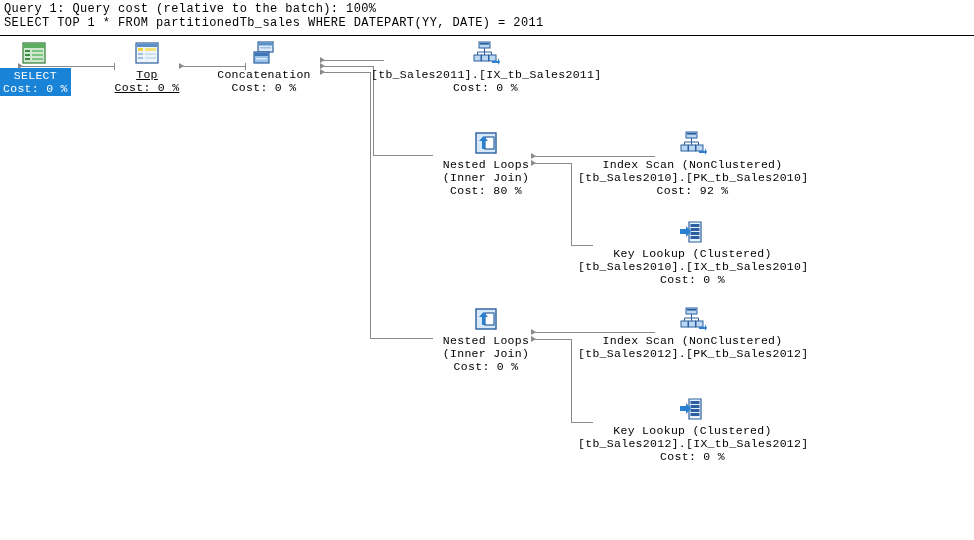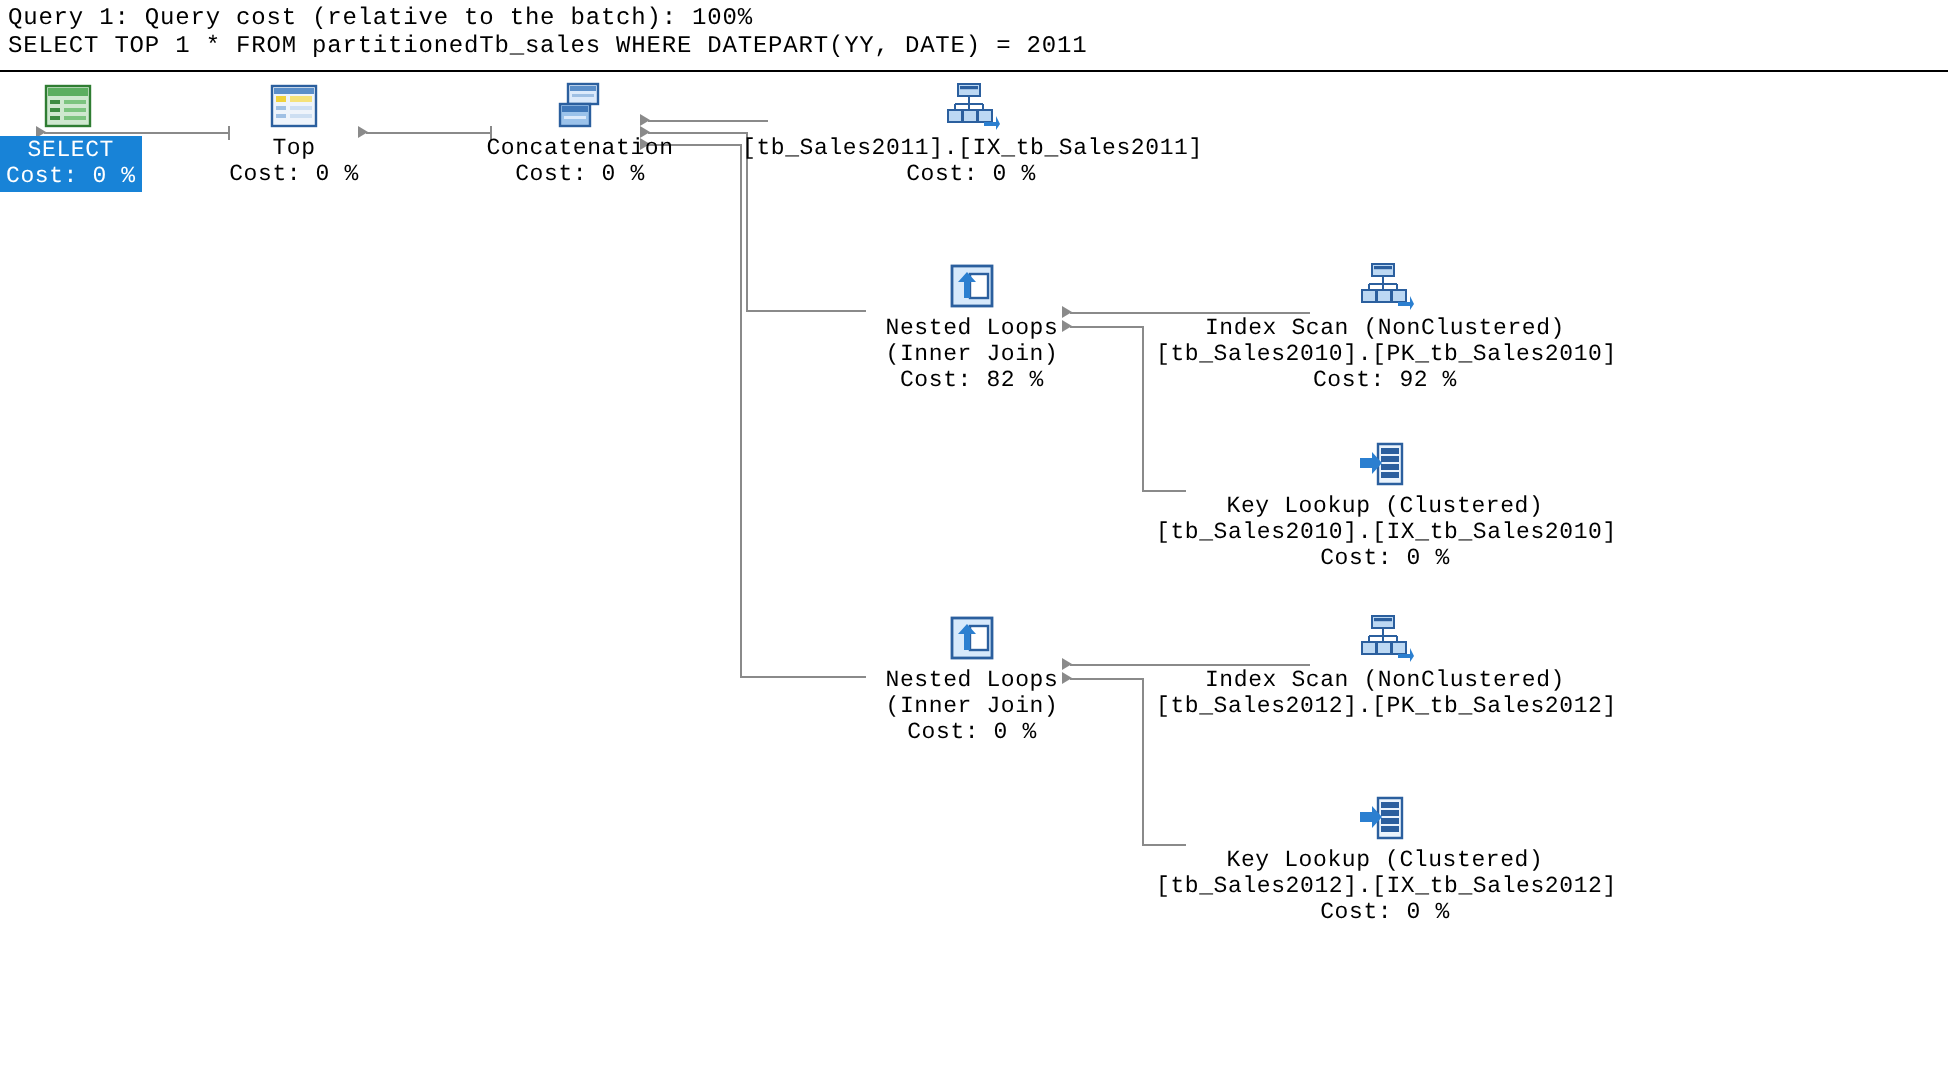--- a/index.html
+++ b/index.html
@@ -161,40 +161,40 @@
         <rect x="3" y="16" width="5" height="2" fill="#3d8c42"></rect>
         <rect x="10" y="16" width="11" height="2" fill="#7cc47f"></rect>
       </svg>
     </div>
     <div class="labelbox">
       <div class="lbl">SELECT</div>
       <div class="lbl">Cost: 0 %</div>
     </div>
   </div>
 
-  <div class="node" style="left:105px; top:2px; width:84px;">
+  <div class="node" style="left:105px; top:2px; width:84px;text-decoration:underline;">
     <div class="icon-wrap">
       <svg width="24" height="22" viewBox="0 0 24 22">
         <rect x="1" y="1" width="22" height="20" fill="#eef4fb" stroke="#2b5f9e" stroke-width="1.2"></rect>
         <rect x="2" y="2" width="20" height="3" fill="#5b8fc9"></rect>
         <rect x="3" y="6" width="5" height="3" fill="#f0d23c"></rect>
         <rect x="10" y="6" width="11" height="3" fill="#f5e27a"></rect>
         <rect x="3" y="11" width="5" height="2" fill="#9fc0e4"></rect>
         <rect x="10" y="11" width="11" height="2" fill="#cddff2"></rect>
         <rect x="3" y="15" width="5" height="2" fill="#9fc0e4"></rect>
         <rect x="10" y="15" width="11" height="2" fill="#cddff2"></rect>
       </svg>
     </div>
     <div>
       <div class="lbl">Top</div>
       <div class="lbl">Cost: 0 %</div>
     </div>
   </div>
 
-  <div class="node" style="left:226px; top:2px; width:128px;">
+  <div class="node" style="left:200px; top:2px; width:128px;">
     <div class="icon-wrap">
       <svg width="26" height="24" viewBox="0 0 26 24">
         <rect x="7" y="1" width="15" height="10" fill="#dceafb" stroke="#2b5f9e" stroke-width="1.2"></rect>
         <rect x="8" y="2" width="13" height="2.5" fill="#5b8fc9"></rect>
         <rect x="9" y="6" width="11" height="1.5" fill="#9fc0e4"></rect>
         <rect x="3" y="11" width="15" height="11" fill="#9bc2ea" stroke="#2b5f9e" stroke-width="1.2"></rect>
         <rect x="4" y="12" width="13" height="3" fill="#3f77b8"></rect>
         <rect x="5" y="17" width="11" height="1.5" fill="#dceafb"></rect>
       </svg>
     </div>
@@ -226,21 +226,21 @@
     <div class="icon-wrap">
       <svg width="26" height="24" viewBox="0 0 26 24">
         <rect x="3" y="2" width="20" height="20" fill="#d7e9fb" stroke="#2b5f9e" stroke-width="1.4"></rect>
         <rect x="12" y="6" width="9" height="12" fill="#ffffff" stroke="#2b5f9e" stroke-width="1.2"></rect>
         <path d="M9 18 L9 10 L6 10 L10.5 5 L15 10 L12 10 L12 18 Z" fill="#2b7fd0"></path>
       </svg>
     </div>
     <div>
       <div class="lbl">Nested Loops</div>
       <div class="lbl">(Inner Join)</div>
-      <div class="lbl">Cost: 82 %</div>
+      <div class="lbl">Cost: 80 %</div>
     </div>
   </div>
 
   <div class="node" style="left:578px; top:92px; width:229px;">
     <div class="icon-wrap">
       <svg width="28" height="24" viewBox="0 0 28 24">
         <rect x="7" y="1" width="11" height="6" fill="#bcd8f3" stroke="#2b5f9e" stroke-width="1"></rect>
         <rect x="8" y="2" width="9" height="1.6" fill="#2b5f9e"></rect>
         <path d="M12.5 7 L12.5 11 M5.5 11 L19.5 11 M5.5 11 L5.5 14 M12.5 11 L12.5 14 M19.5 11 L19.5 14" stroke="#2b5f9e" stroke-width="1" fill="none"></path>
         <rect x="2" y="14" width="7" height="6" fill="#bcd8f3" stroke="#2b5f9e" stroke-width="1"></rect>

